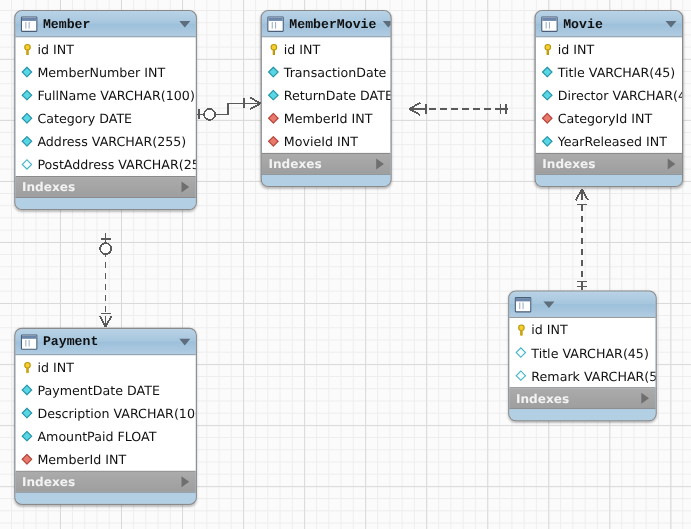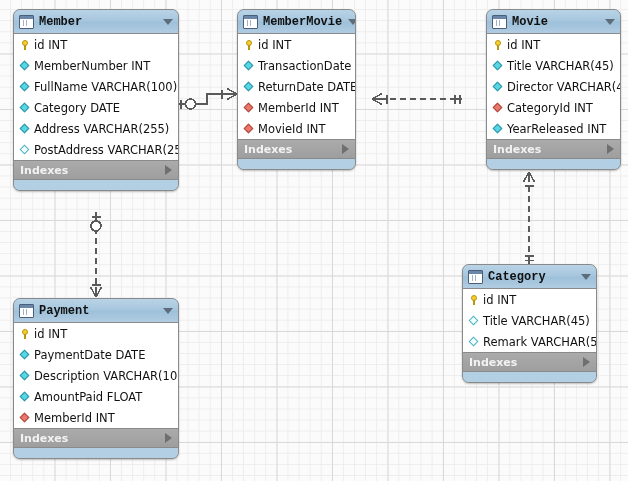--- a/index.html
+++ b/index.html
@@ -261,21 +261,20 @@
     <div class="idx">
       <span class="idx-label">Indexes</span>
       <span class="idx-arrow"></span>
     </div>
     <div class="foot"></div>
   </div>
 
   <div class="tbl" id="tbl-category" style="left: 462px; top: 264px; width: 135px;">
     <div class="tbl-hdr">
       <span class="tbl-icon"></span>
-      <span class="tbl-title">Category</span>
       <span class="caret"></span>
     </div>
     <div class="cols">
         <div class="col">
           <span class="gly key"></span>
           <span>id INT</span>
         </div>
         <div class="col">
           <span class="gly dia hollow"></span>
           <span>Title VARCHAR(45)</span>

